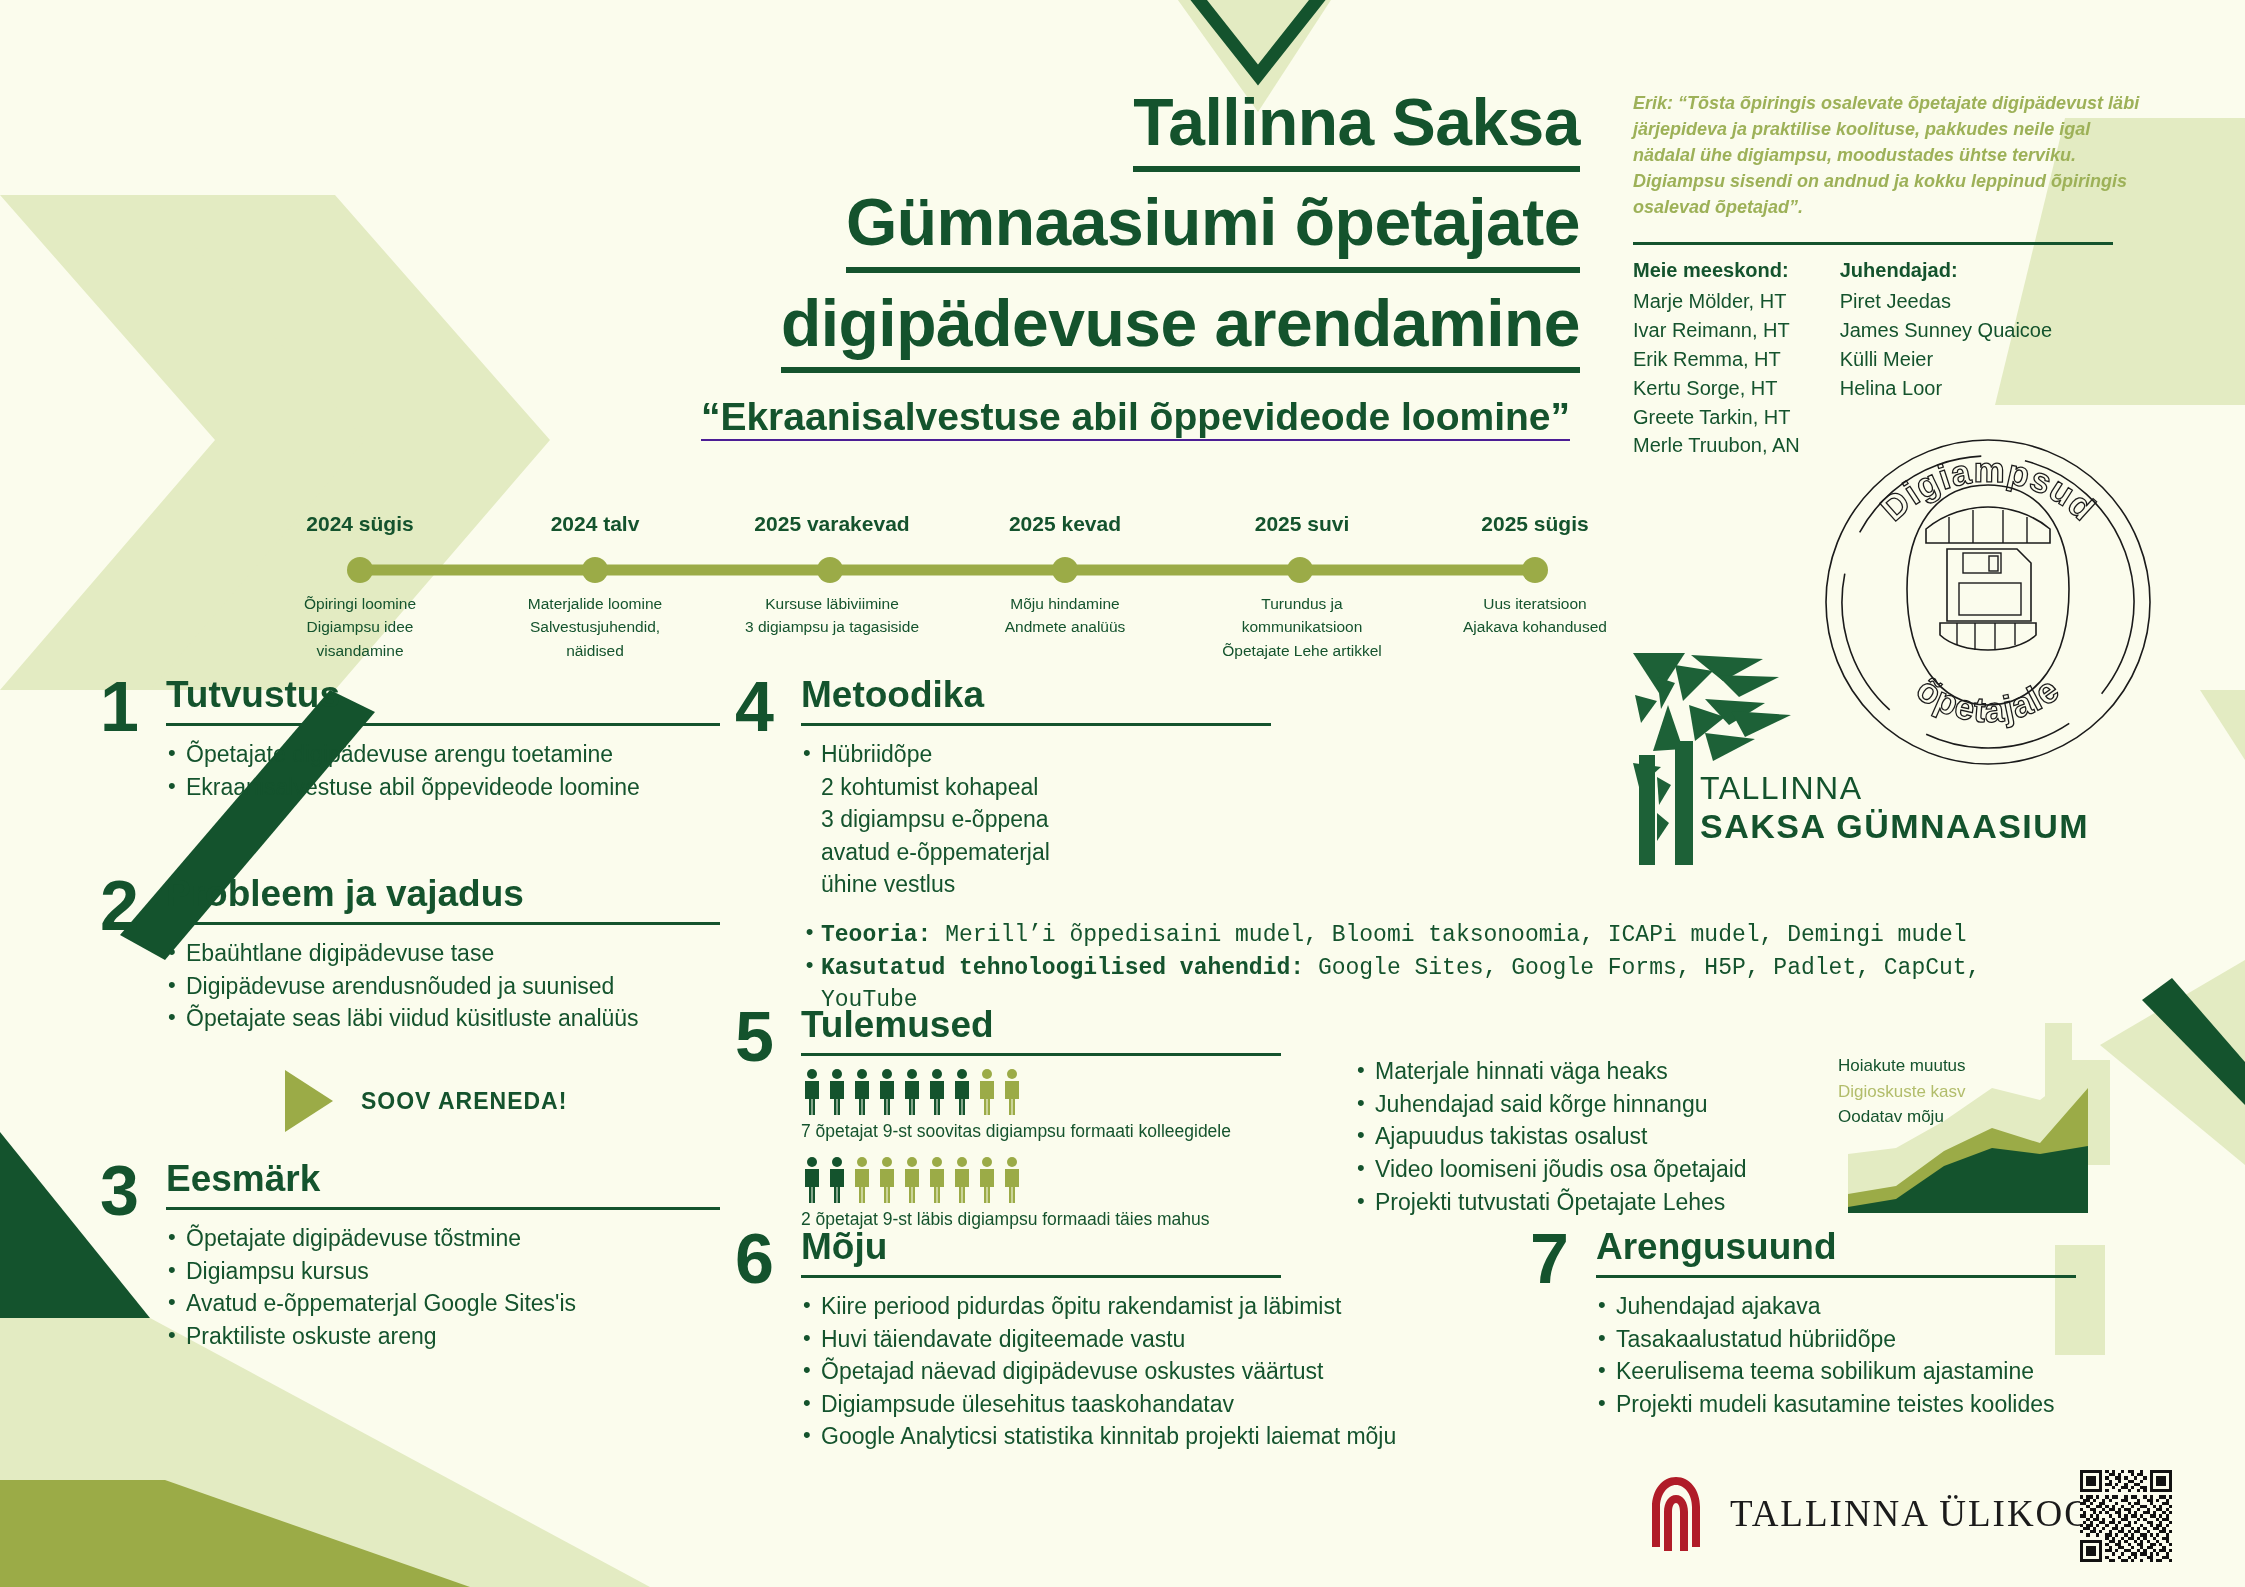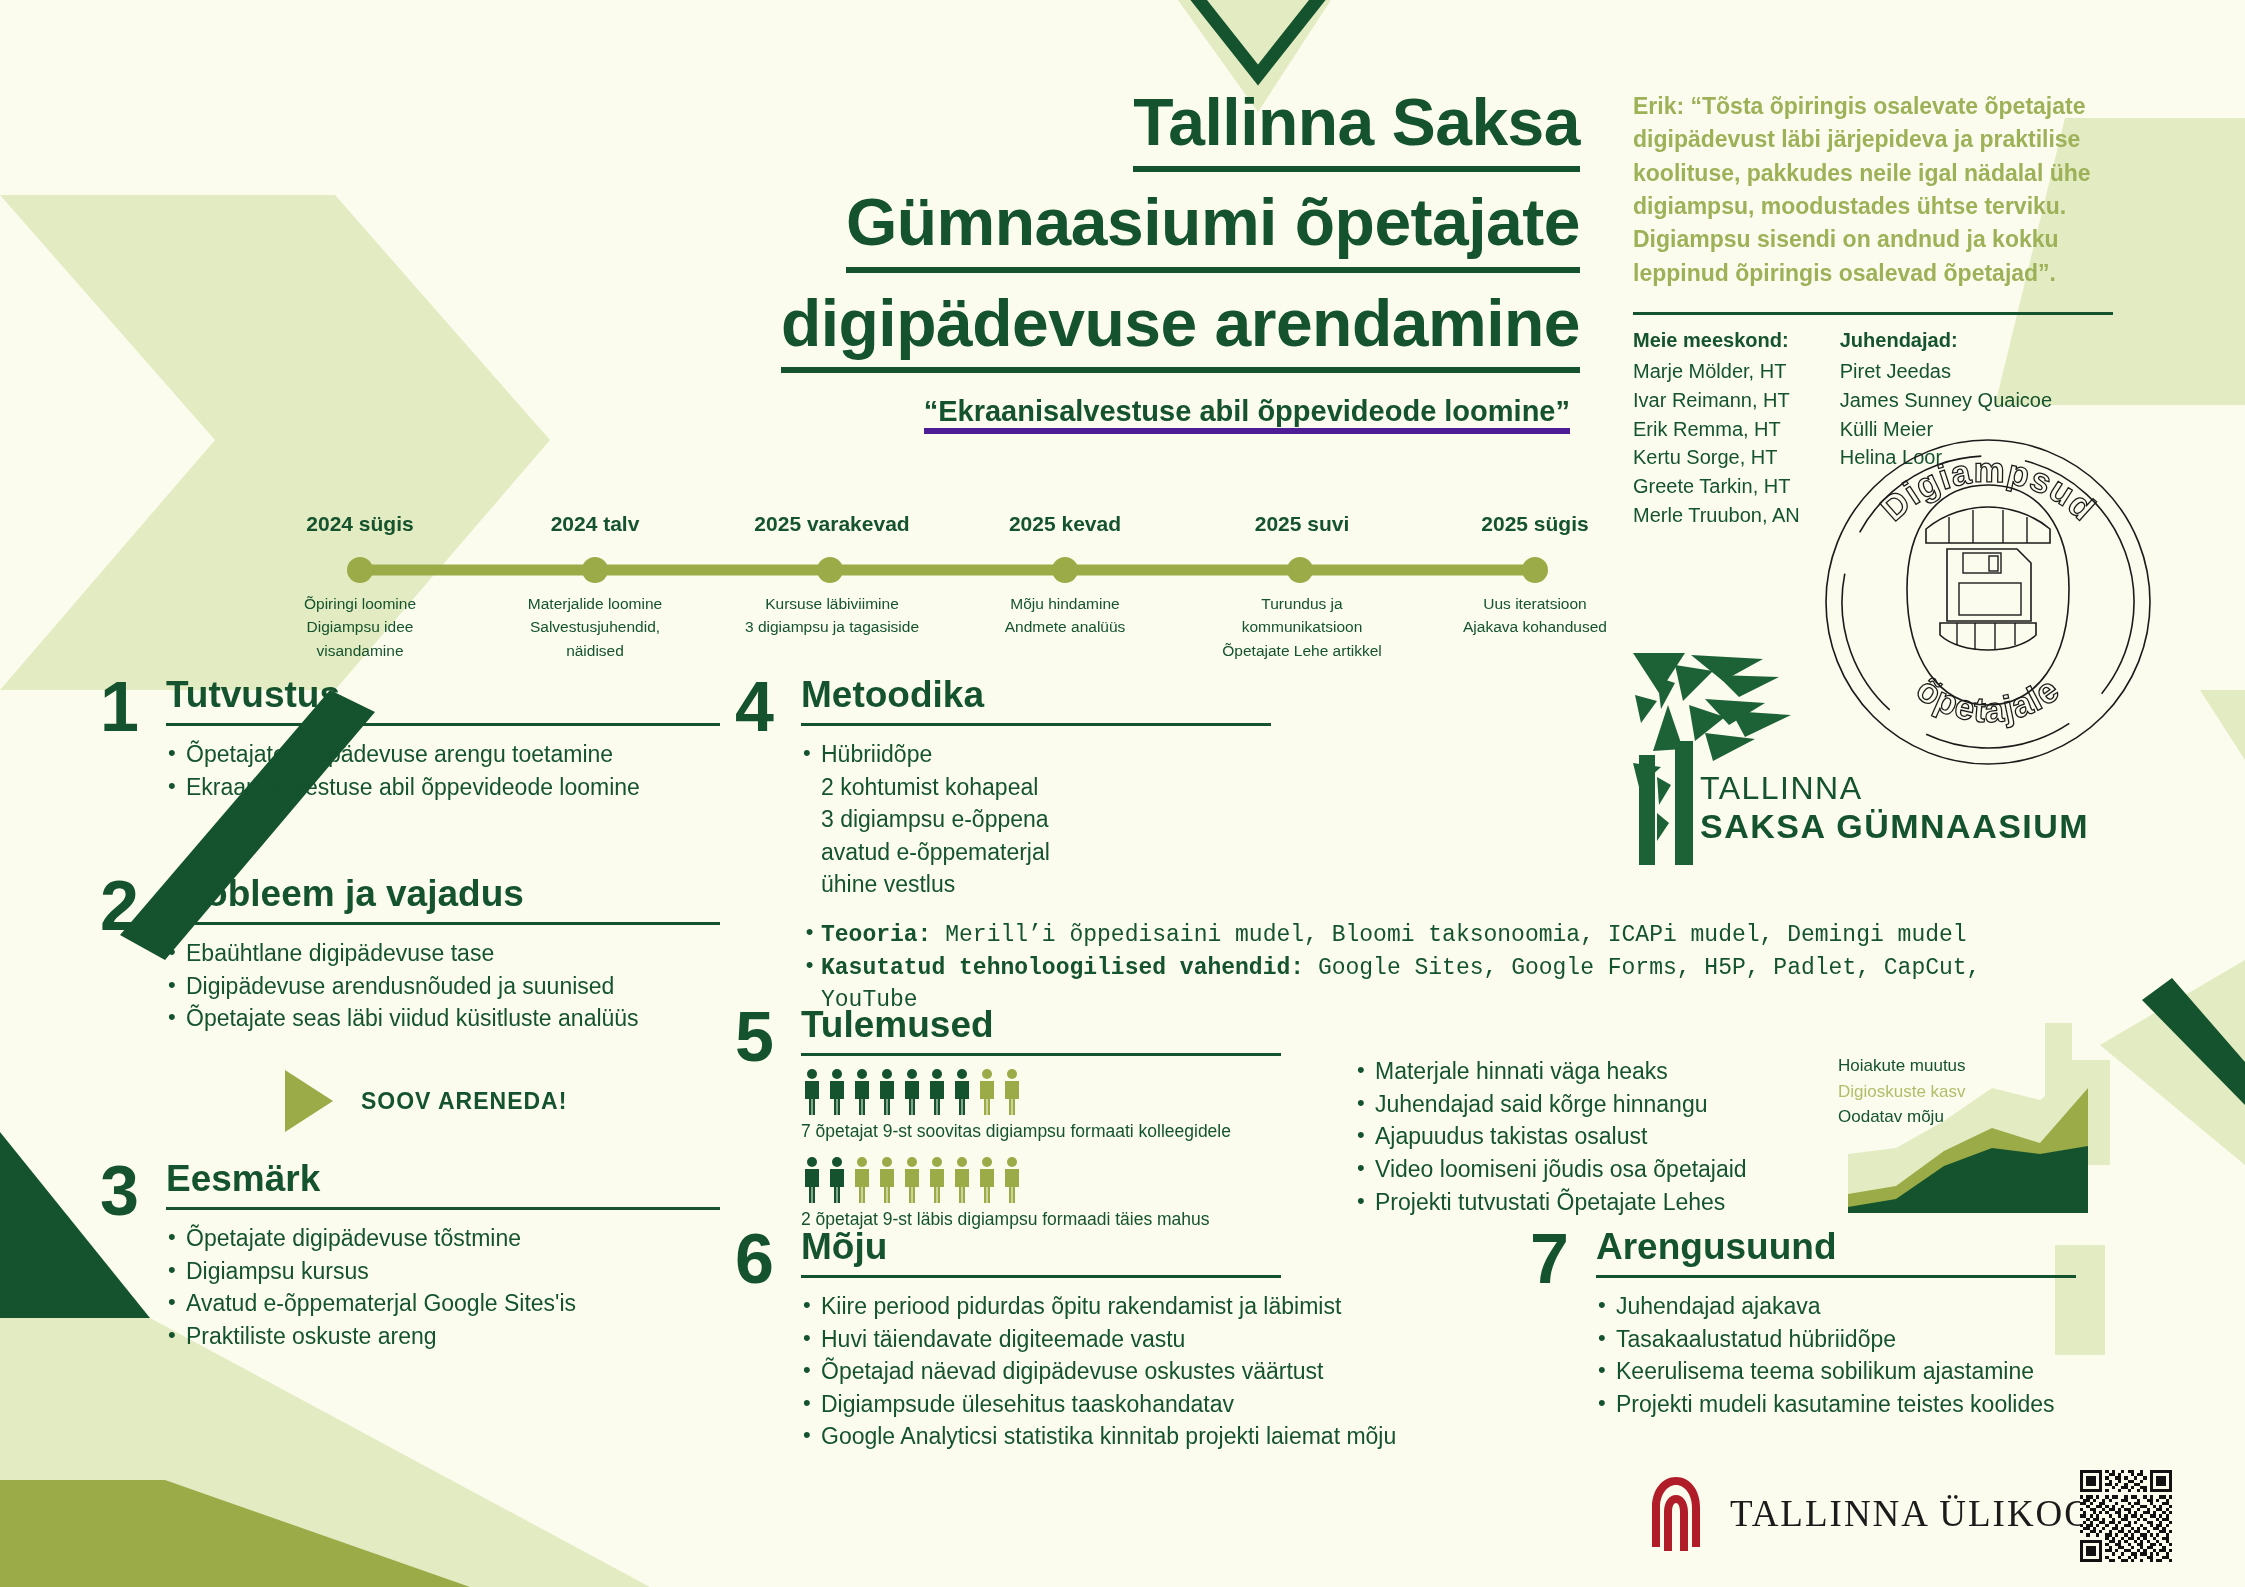--- a/index.html
+++ b/index.html
@@ -18,28 +18,28 @@
 
   
   #title-block{left:360px;top:80px;width:1220px;}
   .ttl-line{
     font-size:66px;font-weight:bold;line-height:1.28;
     color:#14532d;letter-spacing:-0.5px;
     border-bottom:6px solid #14532d;
     display:inline-block;padding-bottom:2px;margin-bottom:8px;
   }
   #subtitle{
-    text-align:right;font-size:29px;font-weight:bold;color:#14532d;
-    border-bottom:6px solid #4c1d95;display:inline-block;margin-top:14px;
+    text-align:right;font-size:39px;font-weight:bold;color:#14532d;
+    border-bottom:2px solid #4c1d95;display:inline-block;margin-top:14px;
   }
   #subtitle-wrap{text-align:right;width:1210px;}
 
   
   #quote-block{left:1633px;top:90px;width:510px;}
-  #quote-text{font-size:23px;line-height:1.45;color:#9db158;font-weight:bold;}
+  #quote-text{font-size:18px;line-height:1.45;color:#9db158;font-weight:bold;font-style:italic;}
   #team-rule{border-top:3px solid #14532d;margin-top:22px;margin-bottom:14px;width:480px;}
   #team-cols{display:flex;gap:40px;}
   .team-head{font-size:20px;font-weight:bold;color:#14532d;margin-bottom:5px;}
   .team-name{font-size:20px;color:#14532d;line-height:1.44;}
 
   
   #timeline{left:290px;top:512px;width:1310px;height:150px;}
   .tl-col{position:absolute;text-align:center;width:210px;}
   .tl-top{font-size:21px;font-weight:bold;color:#14532d;}
   .tl-sub{font-size:15.5px;color:#14532d;line-height:1.5;}

